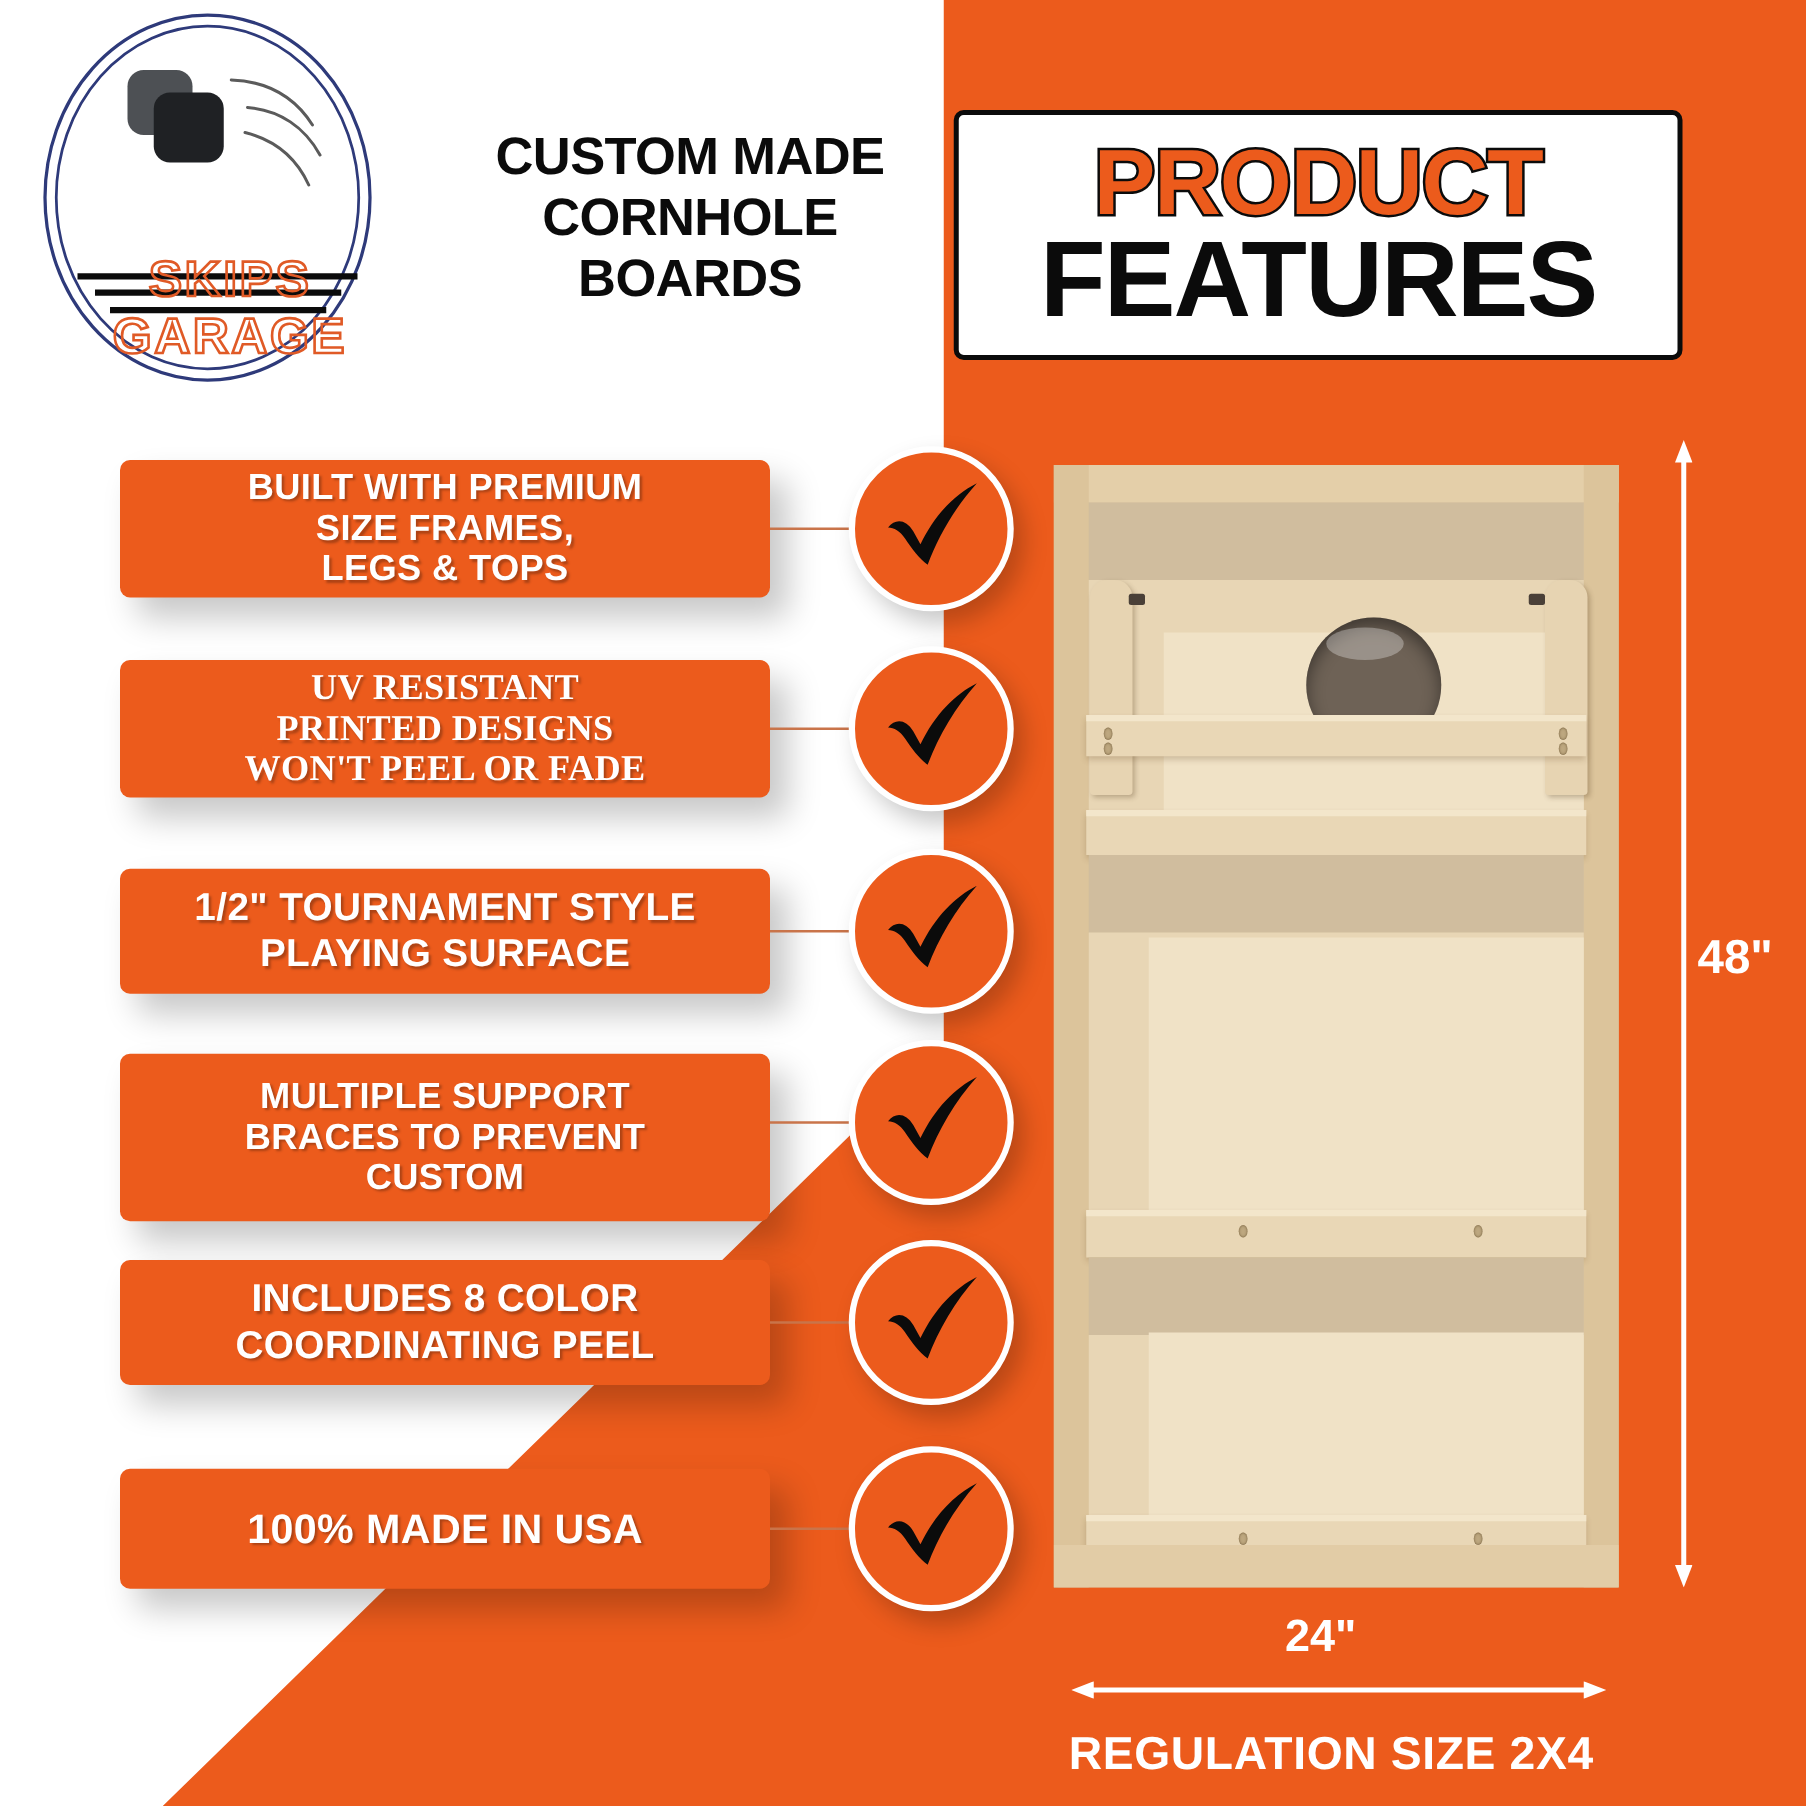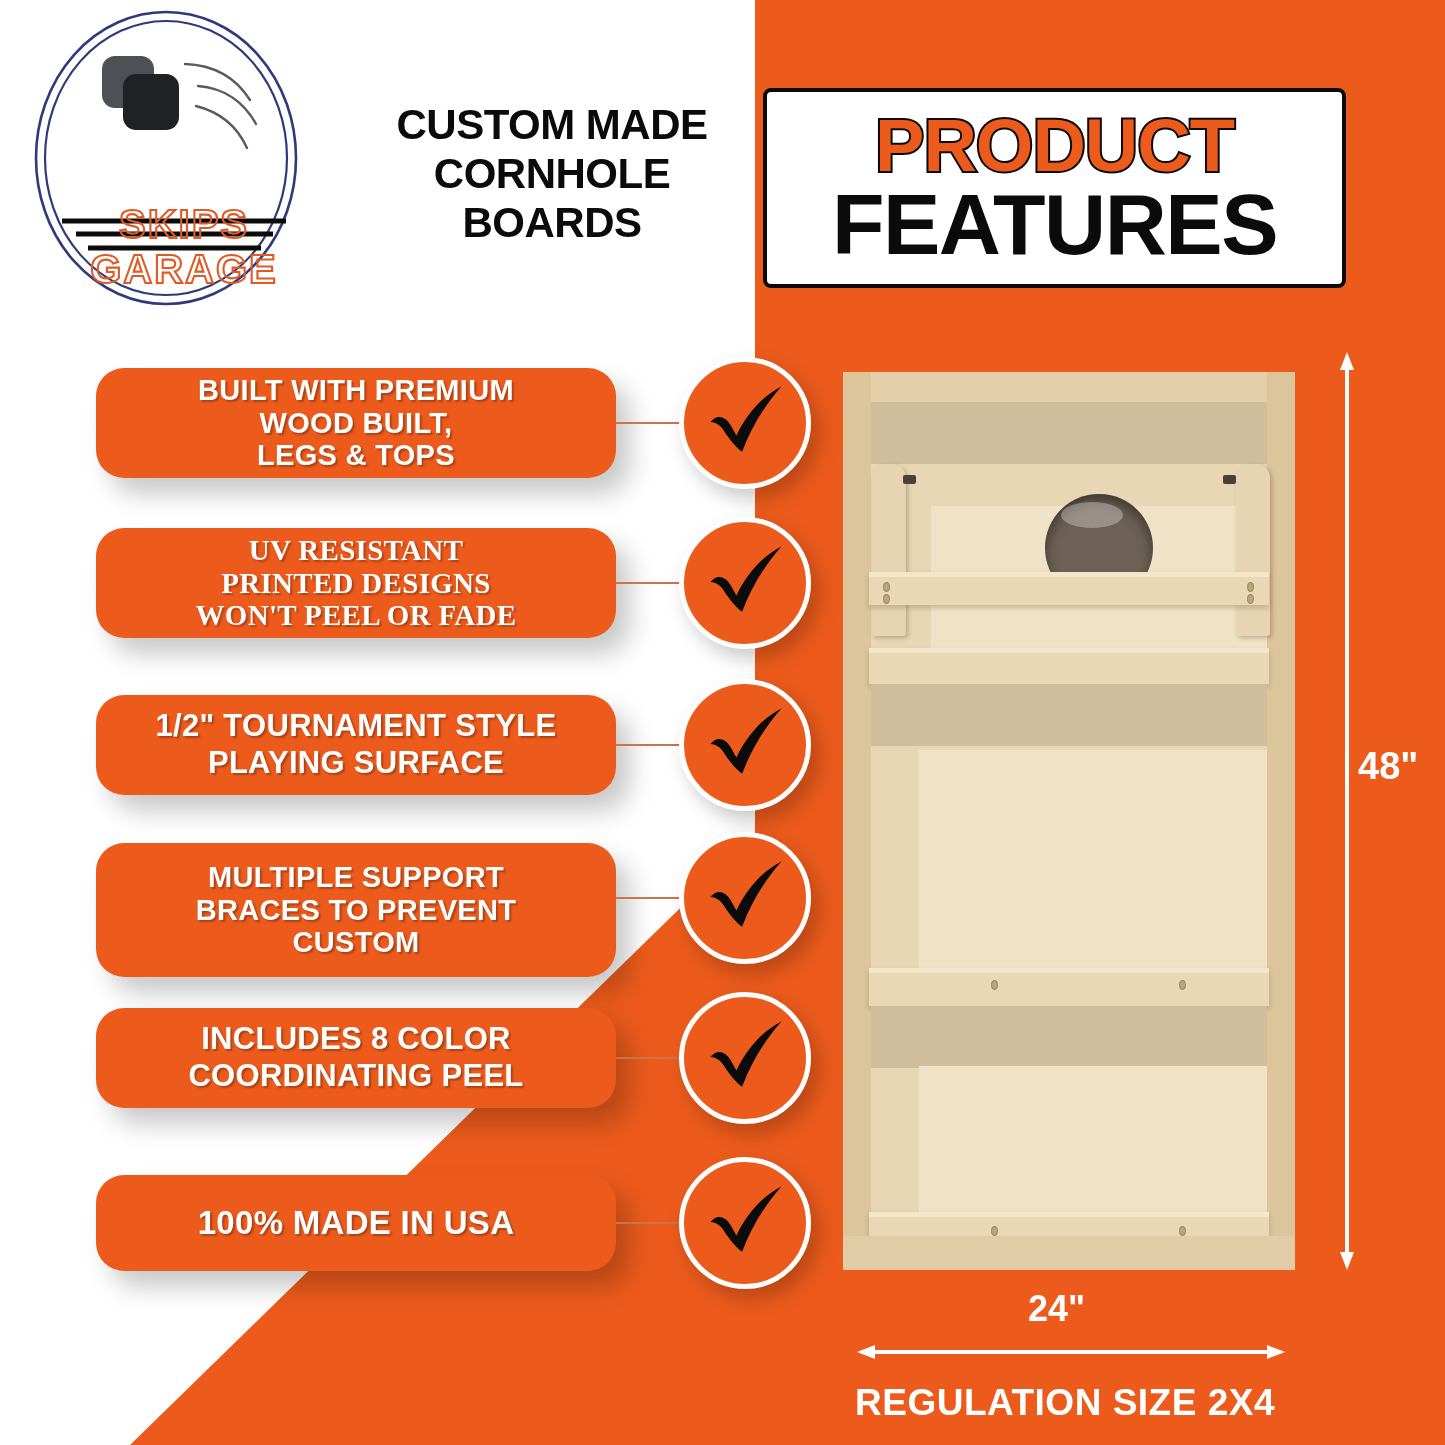--- a/index.html
+++ b/index.html
@@ -57,21 +57,21 @@
   .pf-features{
     font-size:86px;font-weight:800;letter-spacing:-1.5px;line-height:0.96;
     color:#0b0b0b;margin-top:2px;
     font-family:"Liberation Sans",sans-serif;
   }
 
   
   .feature-row{position:absolute;left:0;height:120px;}
   .pill{
     position:absolute;left:96px;width:520px;
-    background:#EC5B1C;border-radius:28px;
+    background:#EC5B1C;border-radius:8px;
     color:#ffffff;
     display:flex;align-items:center;justify-content:center;
     text-align:center;
     font-weight:700;
     letter-spacing:0.3px;
     box-shadow:14px 16px 26px rgba(0,0,0,0.22);
     text-shadow:2px 2px 2px rgba(0,0,0,0.28);
     font-family:"Liberation Sans",sans-serif;
     padding:0 14px;
     box-sizing:border-box;
@@ -188,21 +188,21 @@
 
   <div class="pf-box">
     <div class="pf-product">PRODUCT</div>
     <div class="pf-features">FEATURES</div>
   </div>
 
   <div class="feature-row" style="top:368px;">
     <div class="pill pill-3" style="top:0;height:110px;">
       <div>
         <div>BUILT WITH PREMIUM</div>
-        <div>WOOD BUILT,</div>
+        <div>SIZE FRAMES,</div>
         <div>LEGS &amp; TOPS</div>
       </div>
     </div>
     <div class="connector" style="left:616px;top:54px;width:75px;"></div>
     <div class="check-circle" style="left:679px;top:-11px;">
       <svg width="96" height="96" viewBox="0 0 100 100">
         <path d="M14,49 C20,41 29,42 35,52 L41,63 C53,38 70,21 88,12 C70,32 56,56 47,80 C40,75 34,67 28,58 C24,52 19,49 14,49 Z" fill="#0b0b0b"></path>
       </svg>
     </div>
   </div>

